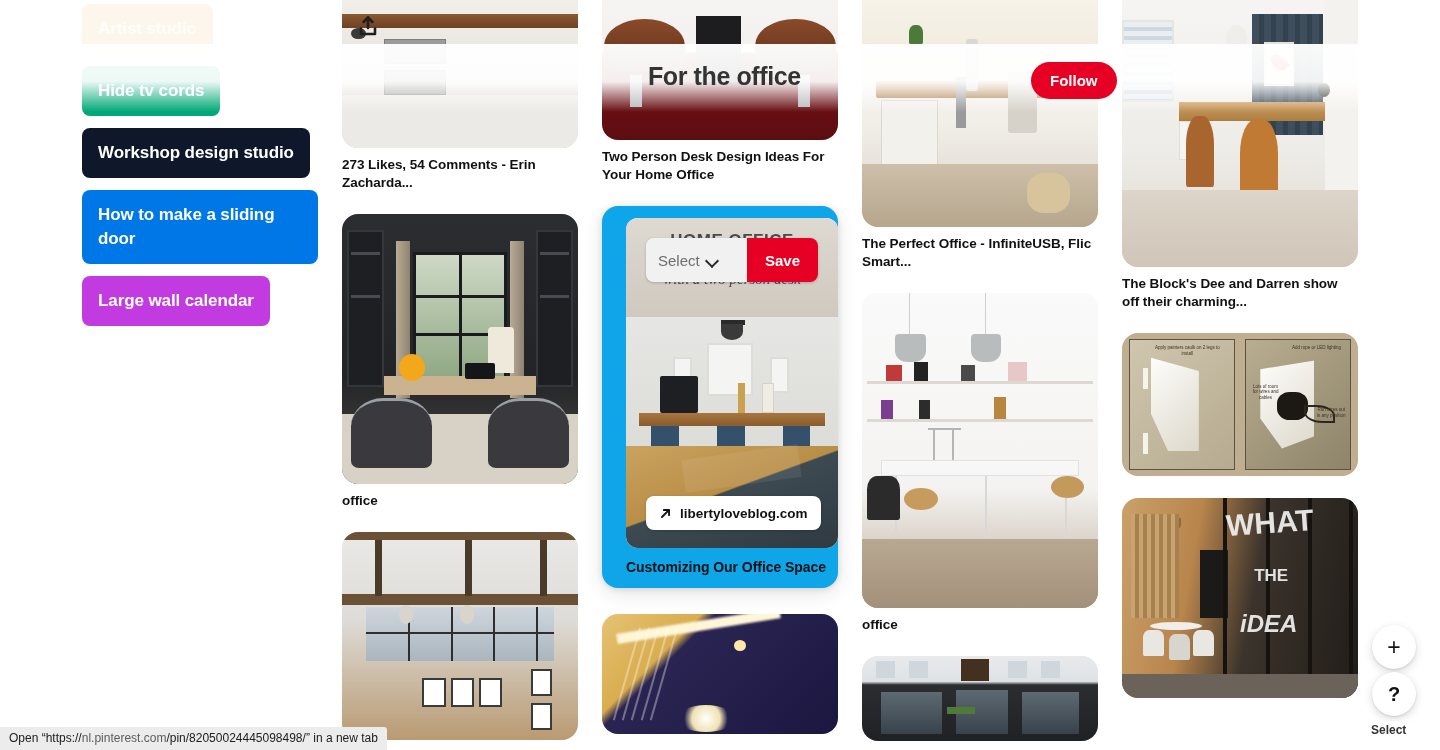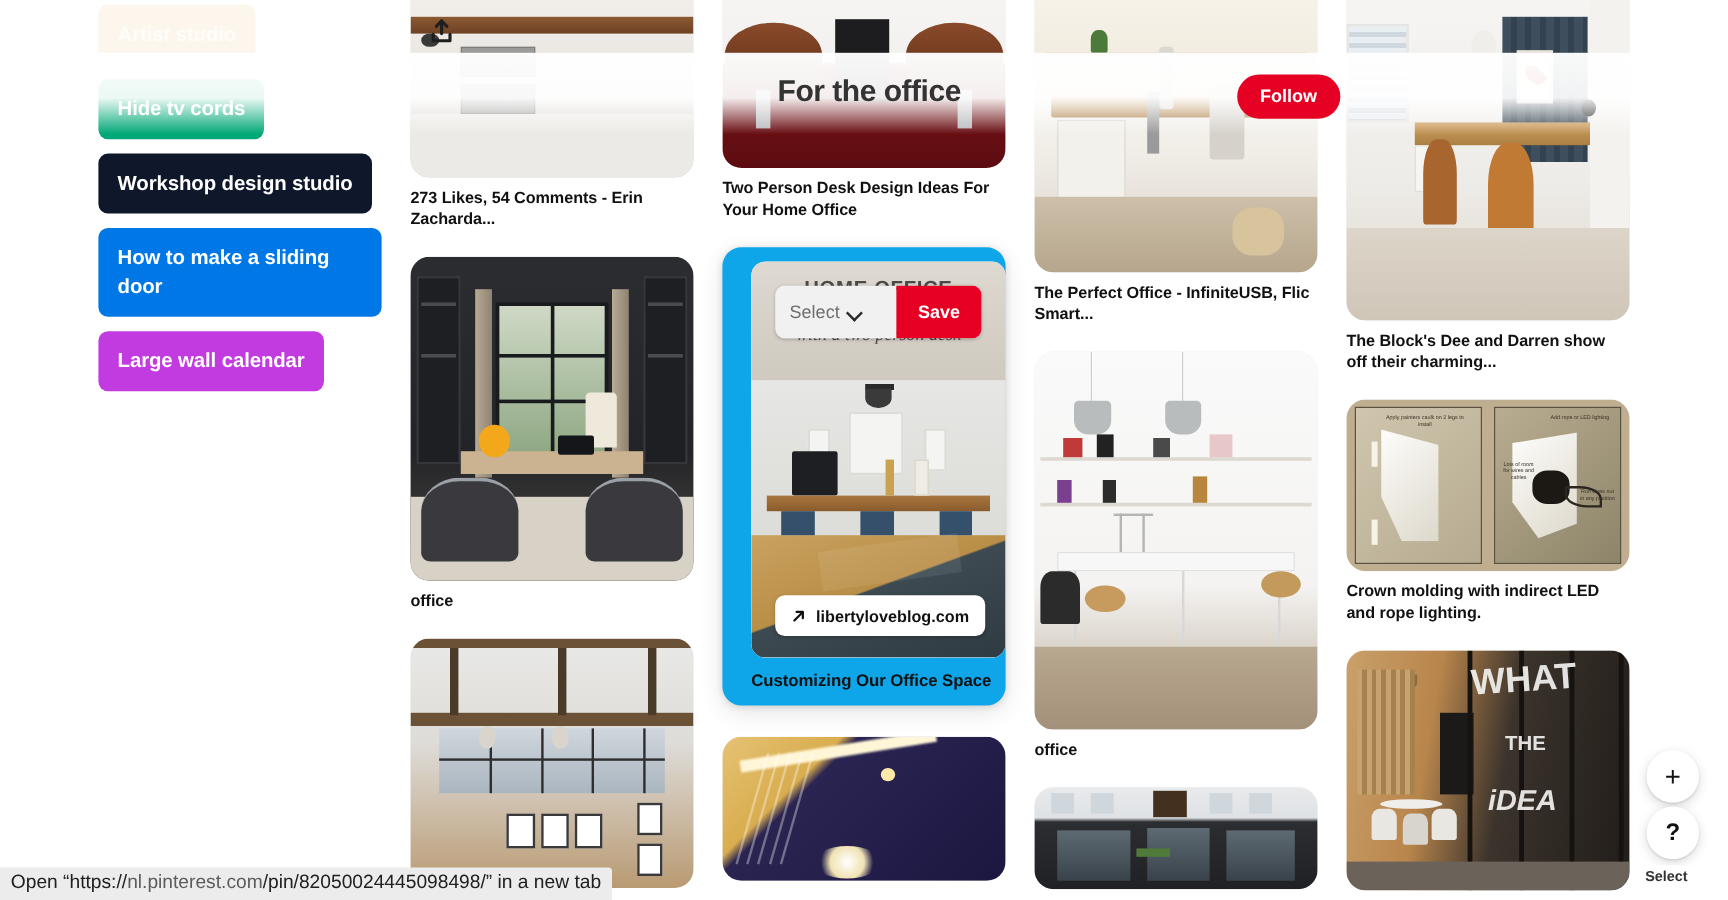--- a/index.html
+++ b/index.html
@@ -211,21 +211,21 @@
     z-index: 50;
     cursor: pointer;
   }
 
   
   .statusbar {
     position: absolute;
     left: 0; bottom: 0;
     background: #ececec;
     color: #202020;
-    font-size: 16px;
+    font-size: 12px;
     padding: 4px 9px 5px 9px;
     z-index: 80;
     border-top-right-radius: 3px;
     max-width: 700px;
     white-space: nowrap;
     overflow: hidden;
     text-overflow: ellipsis;
     font-family: "Liberation Sans", sans-serif;
   }
   .statusbar .dim { color: #5c5c5c; }
@@ -614,21 +614,20 @@
             <div class="half rgt">
               <div class="mold" style="left:14%; top:16%; width:52%; height:68%; clip-path:polygon(0 10%,100% 0,100% 86%,40% 100%,0 66%);"></div>
               <div class="sk" style="left:30%; top:40%; width:30%; height:22%; background:#1c1915; border-radius:40%;"></div>
               <div class="wire" style="left:56%; top:50%;"></div>
               <div class="cap" style="left:40%; top:4%; width:56%;">Add rope or LED lighting</div>
               <div class="cap" style="left:4%; top:34%; width:30%;">Lots of room for wires and cables</div>
               <div class="cap" style="right:3%; top:52%; width:30%;">Run wires out in any position</div>
             </div>
           </div>
         </div>
-        <div class="pin-title">Crown molding with indirect LED and rope lighting.</div>
       </div>
 
       <div class="pin">
         <div class="pin-img" style="height:200px;">
           <div class="scene s-idea">
             <div class="pend3"></div>
             <div class="sk" style="left:4%; top:8%; width:20%; height:52%; background: repeating-linear-gradient(90deg,#c8a370 0 4px,#a5814e 4px 8px);"></div>
             <div class="board2"></div>
             <div class="tabw"></div>
             <div class="chairw" style="left:9%; top:66%;"></div>

